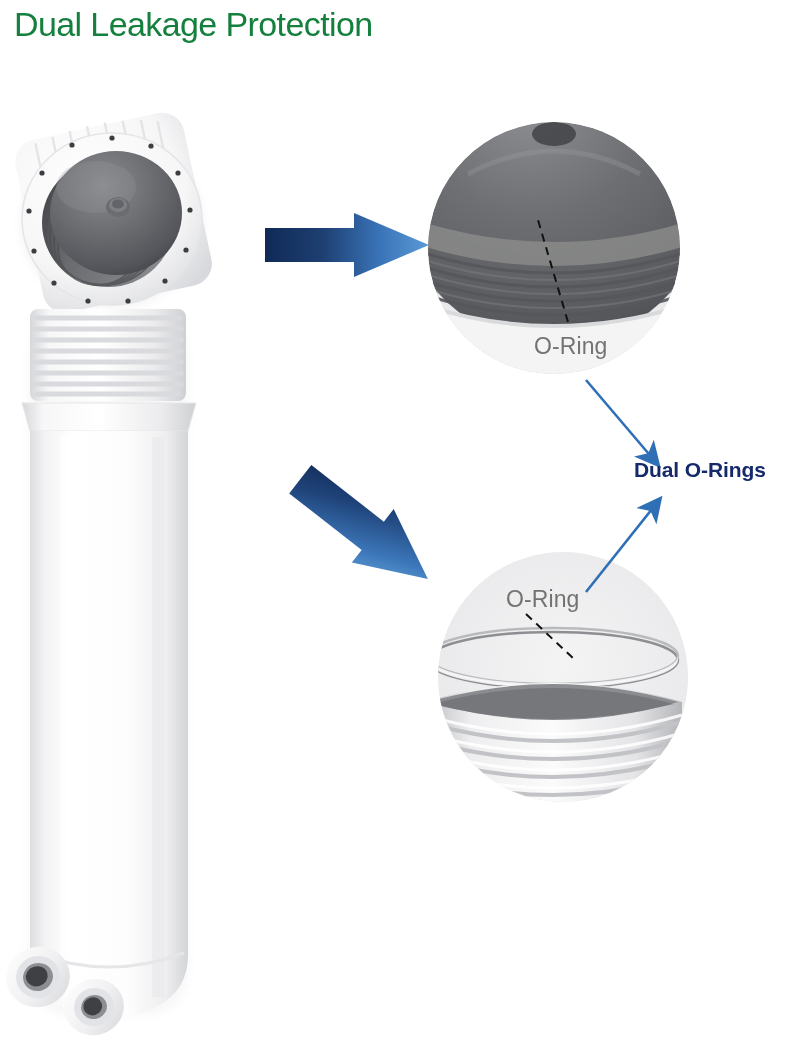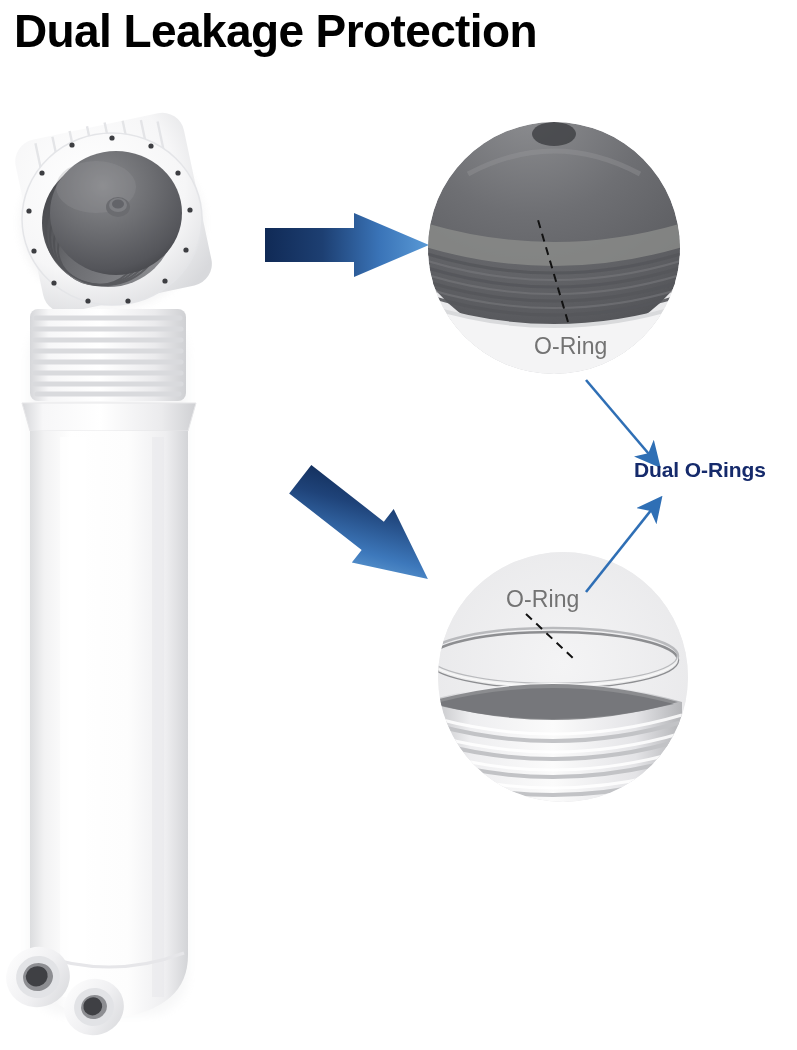--- a/index.html
+++ b/index.html
@@ -18,24 +18,24 @@
     height: 1050px;
     background: #ffffff;
     overflow: hidden;
   }
 
   
   #page-title {
     position: absolute;
     left: 14px;
     top: 6px;
-    font-size: 46px;
-    font-weight: 700;
+    font-size: 34px;
+    font-weight: 400;
     letter-spacing: -0.6px;
-    color: #000000;
+    color: #15803d;
     line-height: 1.1;
     white-space: nowrap;
   }
 
   
   .layer { position: absolute; }
 
   
   #cap-assembly {
     left: 8px;

